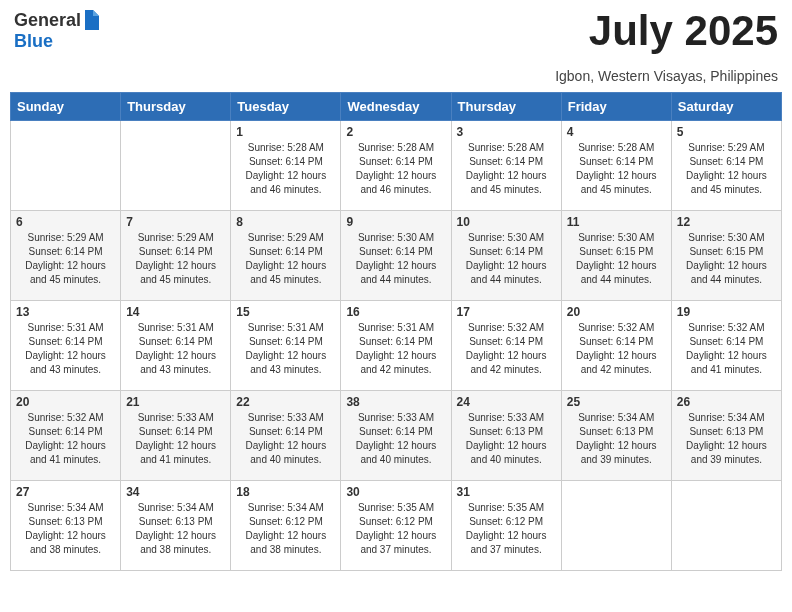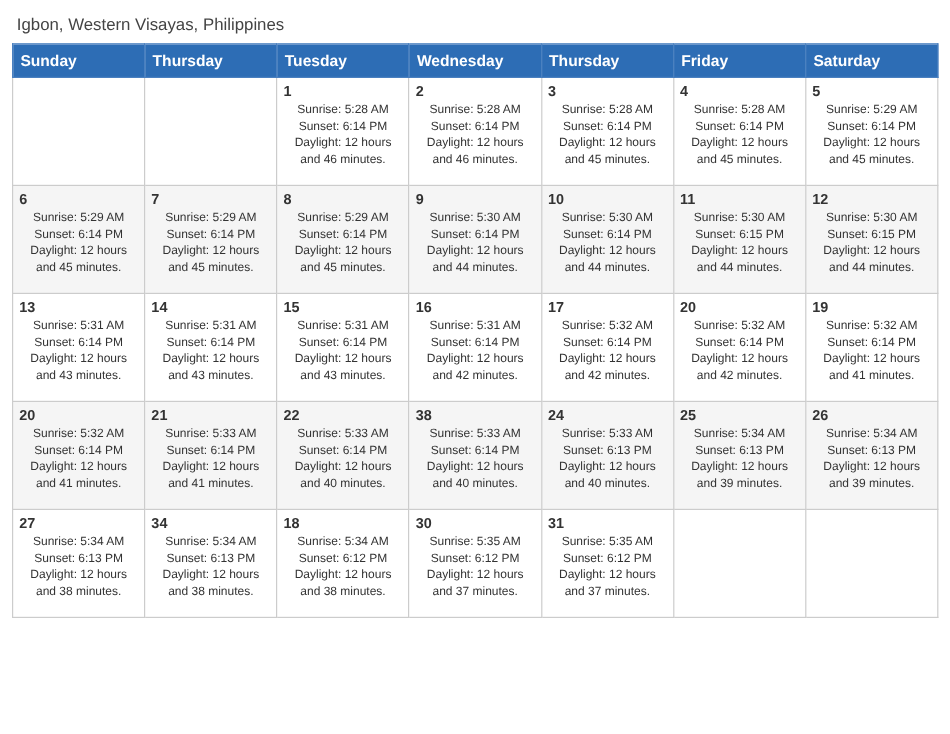--- a/index.html
+++ b/index.html
@@ -39,21 +39,21 @@
     }
     .month-title {
       font-size: 42px;
       font-weight: bold;
       color: #222;
       line-height: 1;
     }
     .location {
       font-size: 14px;
       color: #444;
-      margin-top: 2px;
+      margin-top: 16px;
     }
     .calendar {
       width: 100%;
       border-collapse: collapse;
       border: 1px solid #ccc;
     }
     .calendar th {
       background-color: #2d6db5;
       color: #fff;
       font-size: 13px;
@@ -92,21 +92,34 @@
       text-align: center;
     }
     .empty-cell {
       background: #fff !important;
     }
   </style>
 </head>
 <body>
 
 <div class="header">
+  <div class="logo">
+    <div>
+      <div style="display:flex;align-items:center;">
+        <span class="logo-text logo-general">General</span>
+        <svg class="logo-icon" viewBox="0 0 18 22" xmlns="http://www.w3.org/2000/svg">
+          <polygon points="2,20 16,20 16,6 10,0 2,0" fill="#1a6fc4"></polygon>
+          <polygon points="10,0 16,6 10,6" fill="#5ba3e0"></polygon>
+        </svg>
+      </div>
+      <div class="logo-text logo-blue">Blue</div>
+    </div>
+  </div>
   <div class="title-block">
+    <div class="month-title">July 2025</div>
     <div class="location">Igbon, Western Visayas, Philippines</div>
   </div>
 </div>
 
 <table class="calendar">
   <thead>
     <tr id="weekday-header">
         <th>Sunday</th>
         <th>Thursday</th>
         <th>Tuesday</th>

